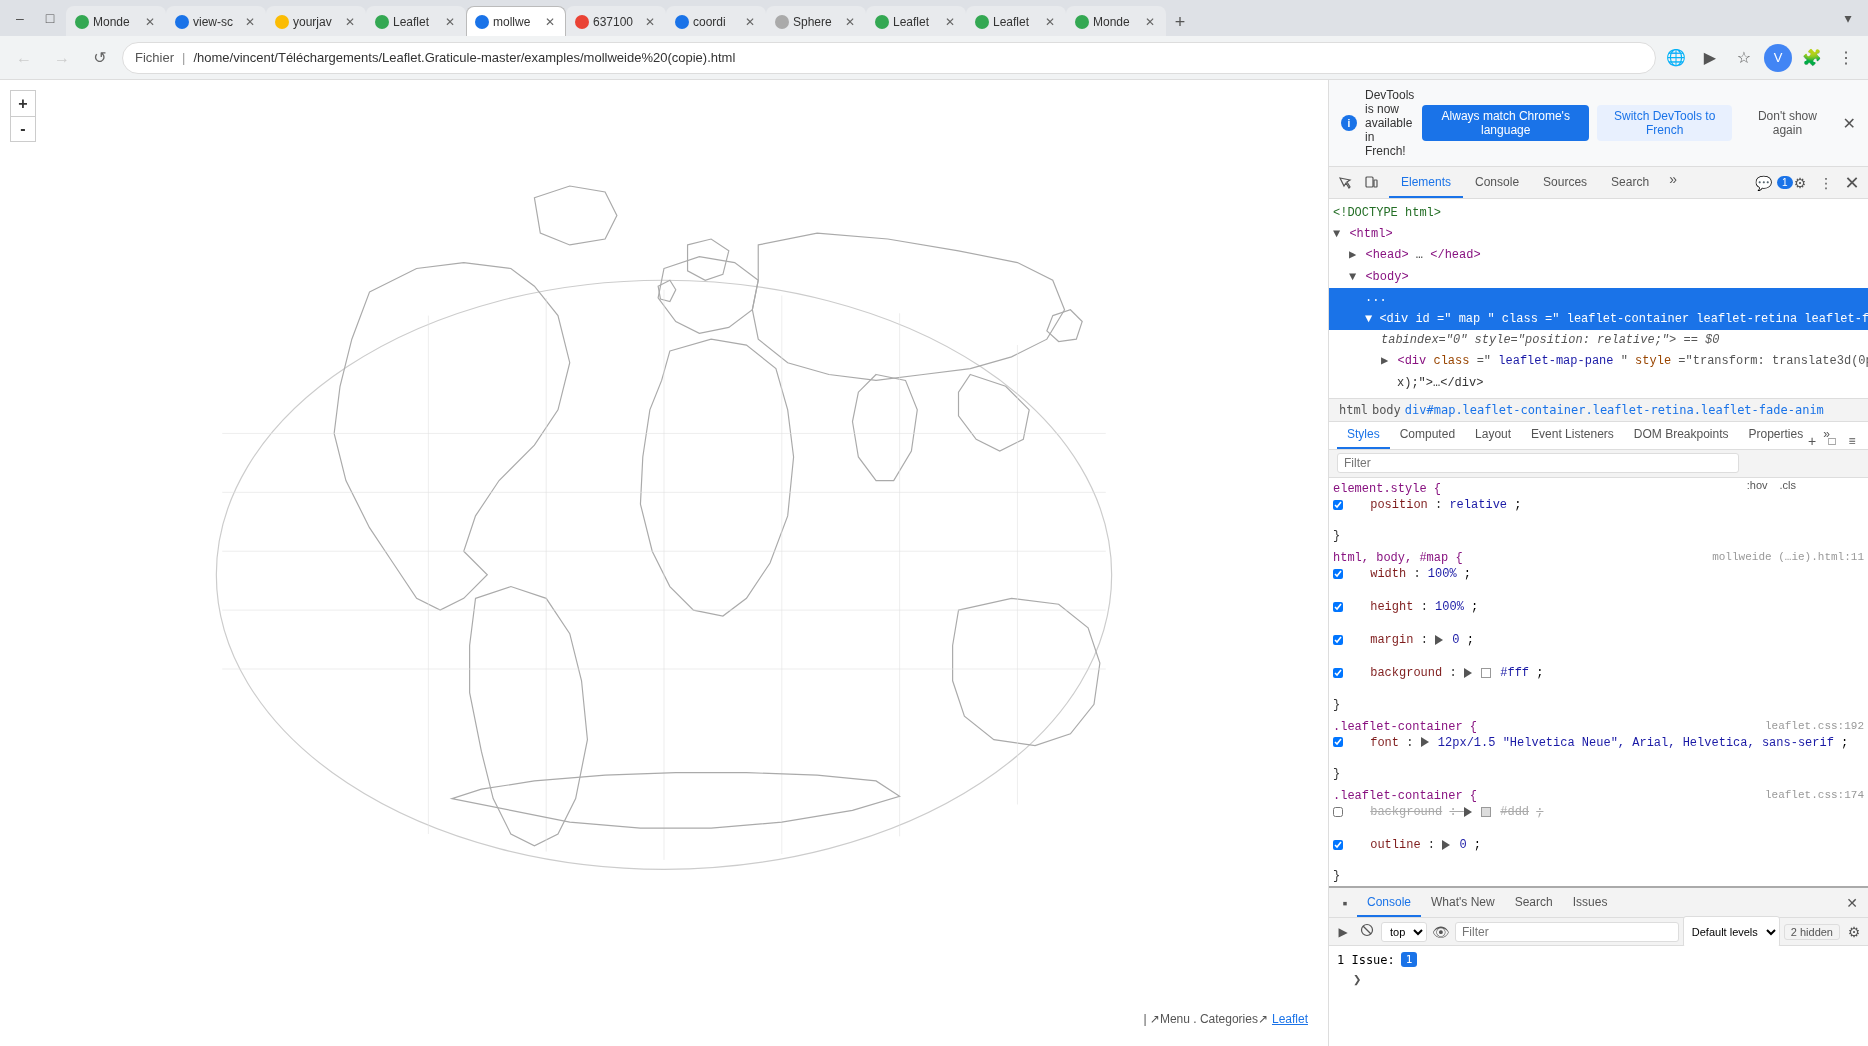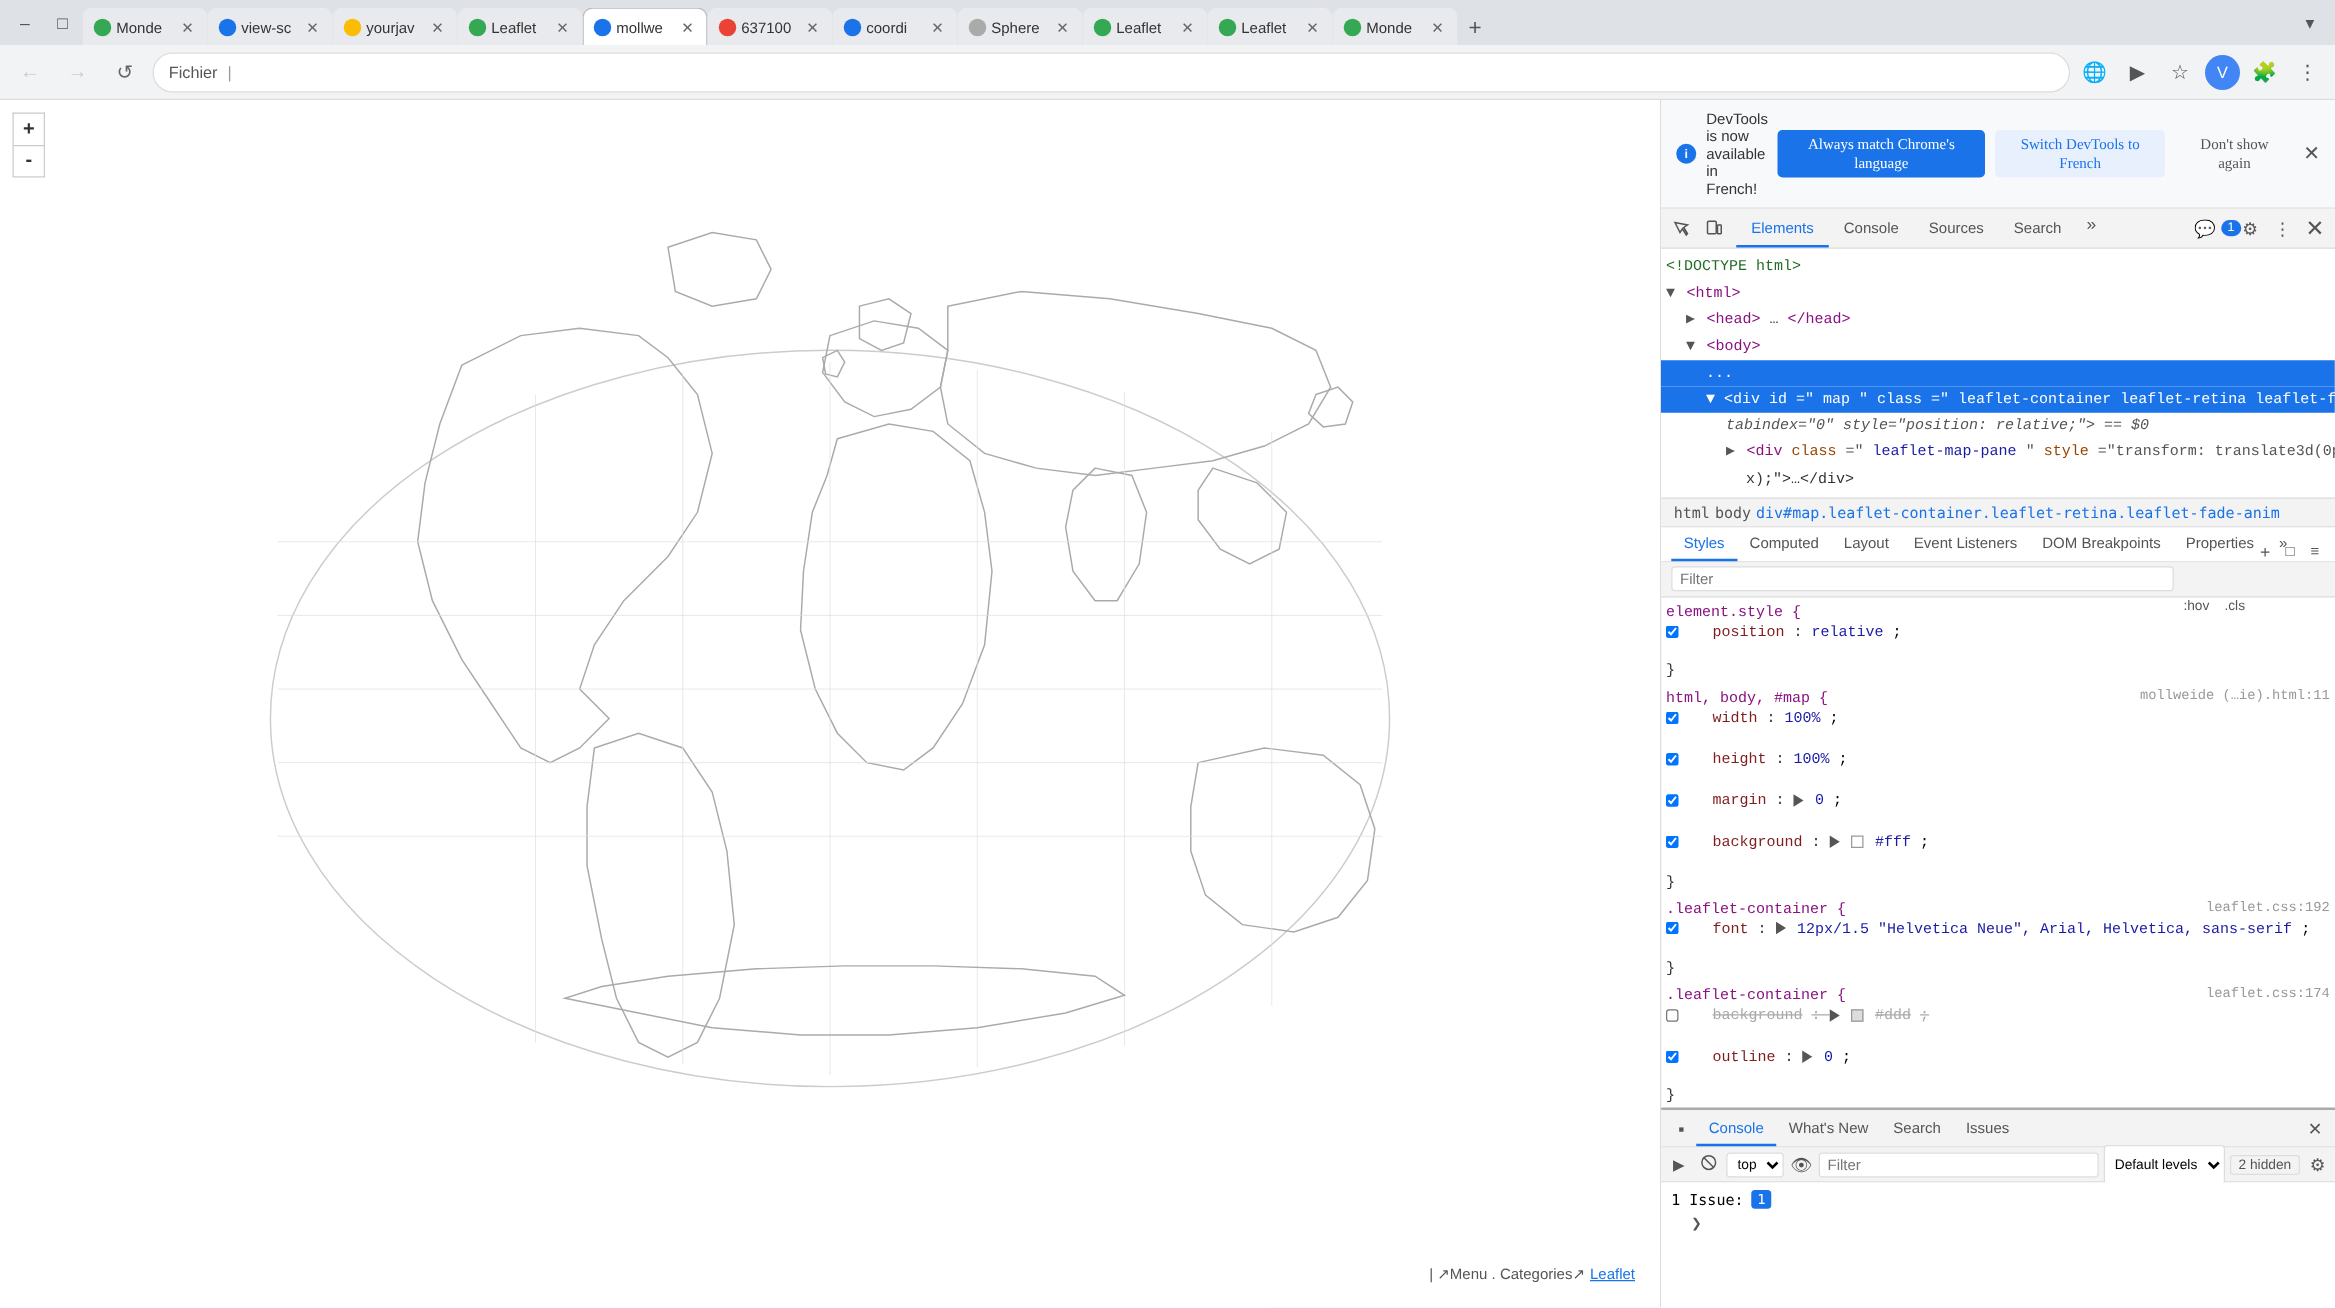--- a/index.html
+++ b/index.html
@@ -44,21 +44,21 @@
     .map-btn { width: 26px; height: 26px; background: white; border: 1px solid #ccc; cursor: pointer; font-size: 16px; color: #333; display: flex; align-items: center; justify-content: center; font-weight: bold; }
     .map-btn:first-child { border-bottom: none; }
 
     
     .devtools { width: 540px; height: 100%; background: #fff; border-left: 1px solid #ddd; display: flex; flex-direction: column; }
 
     
     .devtools-banner { background: #f8f9fa; border-bottom: 1px solid #ddd; padding: 8px 12px; display: flex; align-items: center; gap: 8px; font-size: 12px; }
     .info-icon { width: 16px; height: 16px; background: #1a73e8; border-radius: 50%; color: white; font-size: 10px; font-weight: bold; display: flex; align-items: center; justify-content: center; flex-shrink: 0; }
     .banner-text { flex: 1; color: #333; font-size: 12px; }
-    .banner-btn { padding: 4px 10px; border-radius: 4px; border: none; cursor: pointer; font-size: 12px; font-family: Liberation Serif, serif; }
+    .banner-btn { padding: 4px 10px; border-radius: 4px; border: none; cursor: pointer; font-size: 12px; }
     .banner-btn.primary { background: #1a73e8; color: white; }
     .banner-btn.secondary { background: #e8f0fe; color: #1a73e8; }
     .banner-btn.plain { background: transparent; color: #555; border: none; font-size: 12px; cursor: pointer; }
     .banner-close { background: transparent; border: none; cursor: pointer; font-size: 16px; color: #555; }
 
     
     .devtools-toolbar { height: 32px; background: #f3f3f3; border-bottom: 1px solid #ddd; display: flex; align-items: center; padding: 0 4px; gap: 2px; }
     .dt-icon-btn { width: 24px; height: 24px; border: none; background: transparent; cursor: pointer; border-radius: 4px; display: flex; align-items: center; justify-content: center; color: #555; font-size: 14px; }
     .dt-tabs { display: flex; align-items: stretch; height: 100%; margin-left: 4px; }
     .dt-tab { padding: 0 12px; border: none; background: transparent; cursor: pointer; font-size: 12px; color: #555; border-bottom: 2px solid transparent; display: flex; align-items: center; }
@@ -230,20 +230,21 @@
     <button class="window-btn">▾</button>
   </div>
 
   <div class="addressbar">
     <button class="nav-btn disabled">←</button>
     <button class="nav-btn disabled">→</button>
     <button class="nav-btn">↺</button>
     <div class="address-box">
       <span class="address-scheme">Fichier</span>
       <span style="color:#999;margin: 0 2px;"> | </span>
+      <span class="address-path">/home/vincent/Téléchargements/Leaflet.Graticule-master/examples/mollweide%20(copie).html</span>
     </div>
     <button class="toolbar-btn" title="Translate">🌐</button>
     <button class="toolbar-btn">▶</button>
     <button class="toolbar-btn">☆</button>
     <button class="profile-btn">V</button>
     <button class="toolbar-btn">🧩</button>
     <button class="toolbar-btn">⋮</button>
   </div>
 
   <div class="content">

